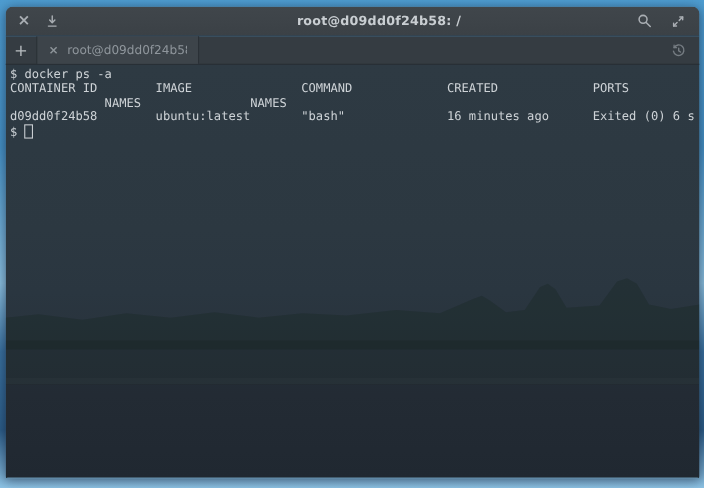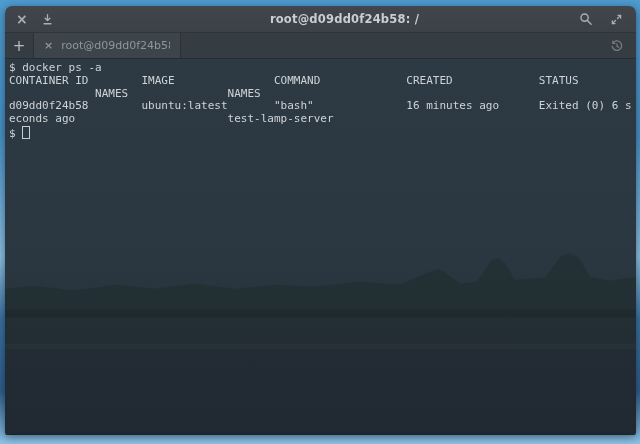--- a/index.html
+++ b/index.html
@@ -121,22 +121,21 @@
 
     <div class="terminal">
       <svg class="wallpaper" viewBox="0 0 631 377" preserveAspectRatio="none">
         <path fill="#15241f" opacity="0.32" d="M0 231 L30 228 L70 233 L110 227 L150 231 L190 226 L230 231 L270 227 L310 229 L355 224 L395 227 L425 214 L433 211 L440 215 L455 226 L472 224 L486 203 L493 200 L500 205 L510 222 L540 220 L556 198 L565 195 L574 200 L585 219 L605 223 L631 219 L631 260 L0 260 Z"></path>
         <rect x="0" y="252" width="631" height="40" fill="#0e1c18" opacity="0.18"></rect>
         <rect x="0" y="286" width="631" height="6" fill="#ffffff" opacity="0.02"></rect>
         <rect x="0" y="292" width="631" height="85" fill="#000008" opacity="0.10"></rect>
       </svg>
       <div class="term-text">
         <div class="tline">$ docker ps -a</div>
-        <div class="tline">CONTAINER ID        IMAGE               COMMAND             CREATED             STATUS</div>
+        <div class="tline">CONTAINER ID        IMAGE               COMMAND             CREATED             PORTS</div>
         <div class="tline">             NAMES               NAMES</div>
         <div class="tline">d09dd0f24b58        ubuntu:latest       "bash"              16 minutes ago      Exited (0) 6 s</div>
-        <div class="tline">econds ago                       test-lamp-server</div>
         <div class="tline"><span>$ </span><span class="cursor"></span></div>
       </div>
     </div>
 
   </div>
 </div>
 
 </body></html>

